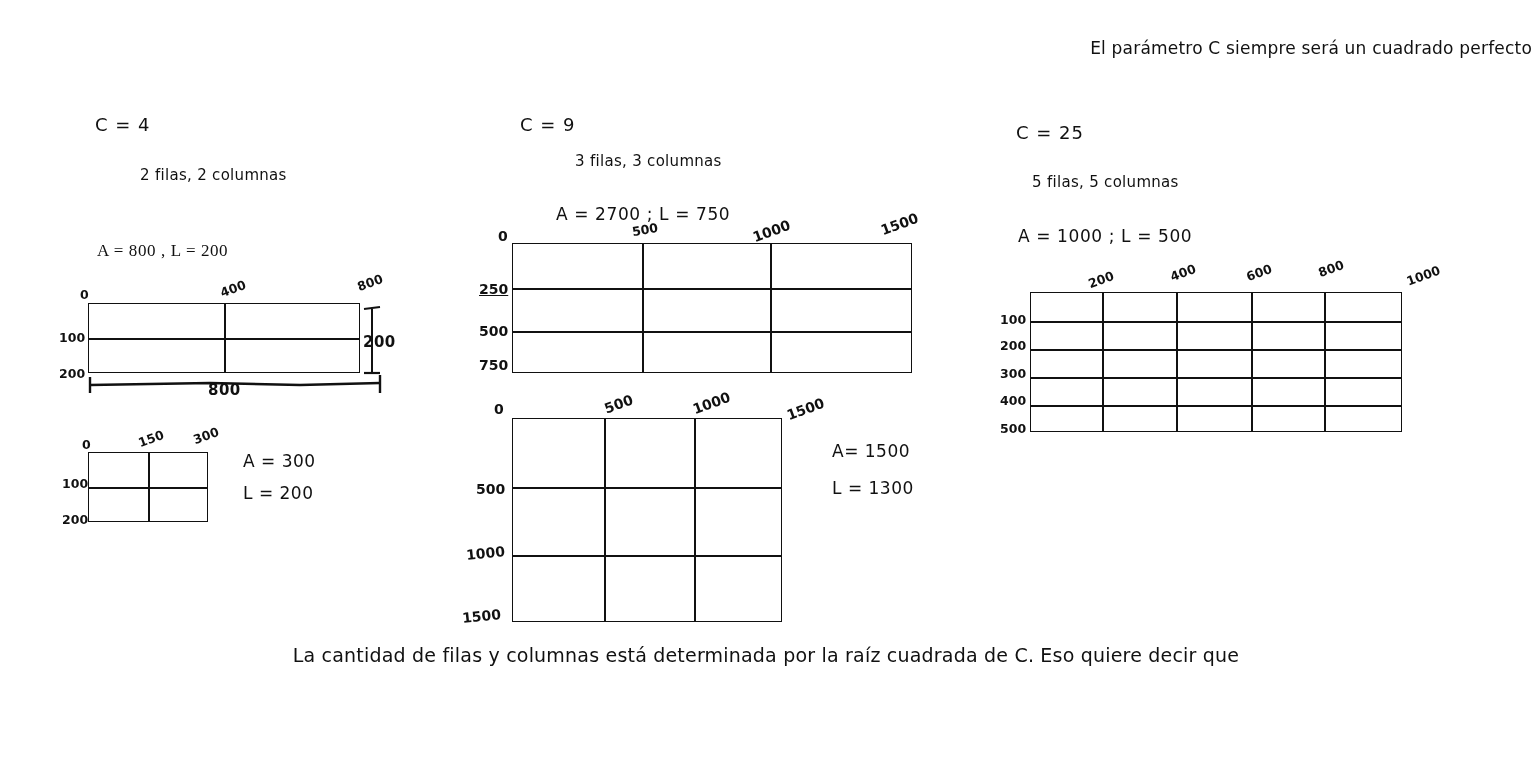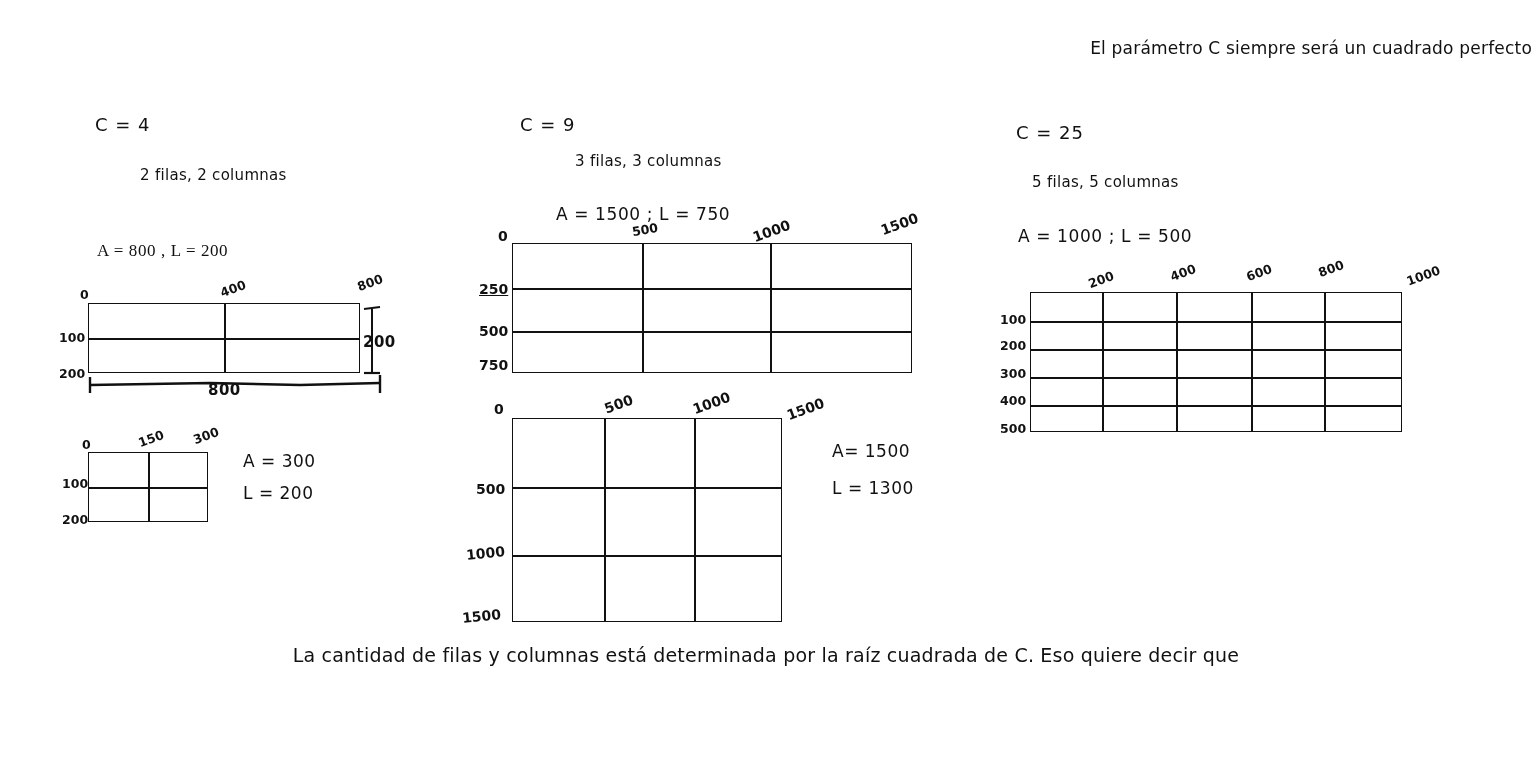--- a/index.html
+++ b/index.html
@@ -105,21 +105,21 @@
 <div class="abs hand axis-lbl" style="left:82px; top:437px;">0</div>
 <div class="abs hand axis-lbl" style="left:138px; top:431px;"><span class="rot-c">150</span></div>
 <div class="abs hand axis-lbl" style="left:193px; top:428px;"><span class="rot-c">300</span></div>
 <div class="abs hand axis-lbl" style="left:62px; top:476px;">100</div>
 <div class="abs hand axis-lbl" style="left:62px; top:512px;">200</div>
 <div class="abs hand val-lbl" style="left:243px; top:451px;">A = 300</div>
 <div class="abs hand val-lbl" style="left:243px; top:483px;">L = 200</div>
 
 <div class="abs hand sec-head" style="left:520px; top:114px;">C = 9</div>
 <div class="abs hand sec-sub" style="left:532px; top:152px;margin-left:43px;">3 filas, 3 columnas</div>
-<div class="abs hand sec-note" style="left:556px; top:204px;">A = 1500 ;  L = 750</div>
+<div class="abs hand sec-note" style="left:556px; top:204px;">A = 2700 ;  L = 750</div>
 
 <div class="grid" id="g-c9-wide" style="left:512px; top:243px; width:400px; height:130px;">
   <div class="vline" style="left:129px;"></div>
   <div class="vline" style="left:257px;"></div>
   <div class="hline" style="top:44px;"></div>
   <div class="hline" style="top:87px;"></div>
 </div>
 <div class="abs hand axis-lbl big" style="left:498px; top:228px;">0</div>
 <div class="abs hand axis-lbl" style="left:632px; top:222px;"><span class="rot-b">500</span></div>
 <div class="abs hand axis-lbl big" style="left:752px; top:223px;"><span class="rot-c">1000</span></div>

